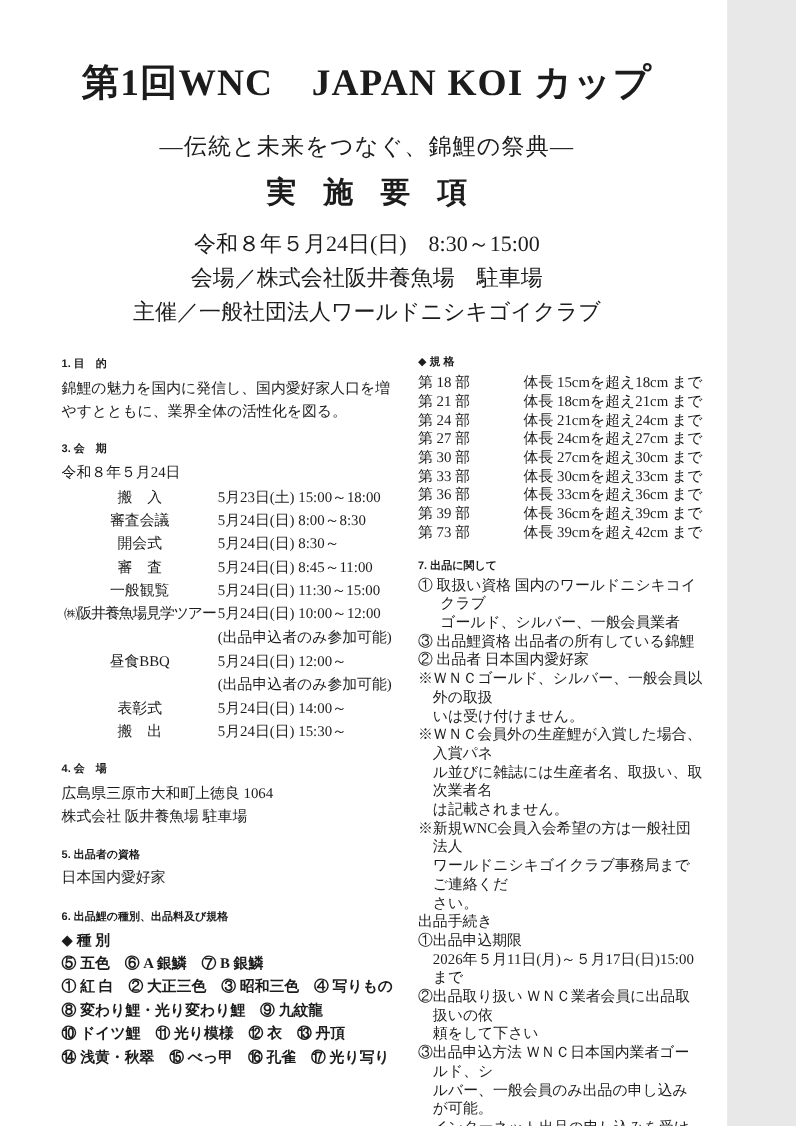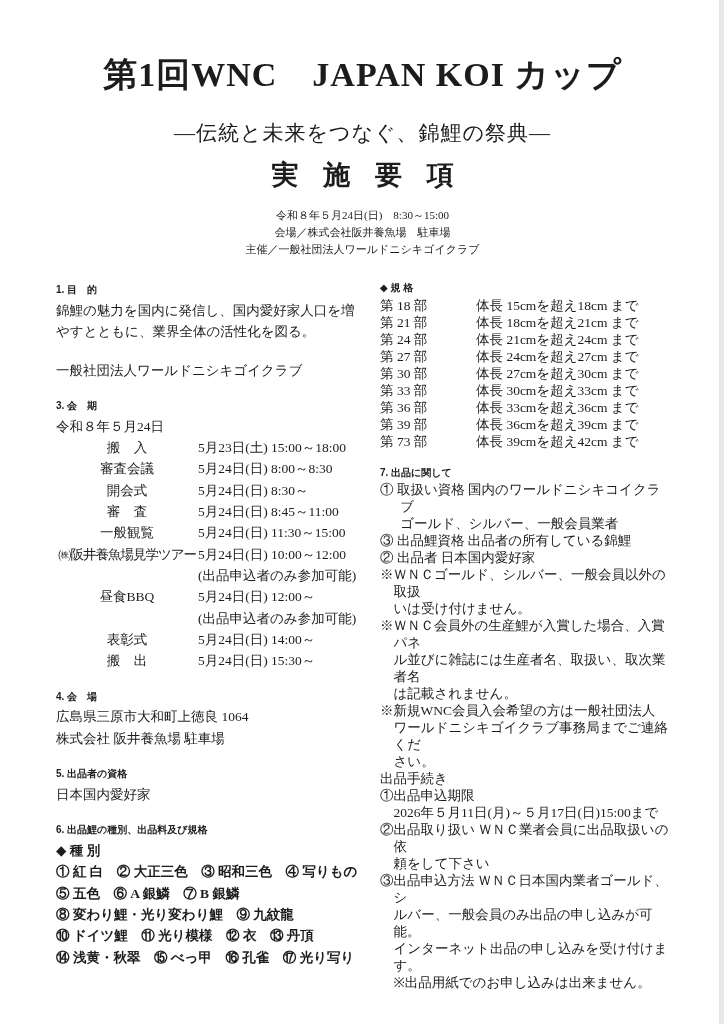--- a/index.html
+++ b/index.html
@@ -1,38 +1,38 @@
 <!DOCTYPE html>
 <html><head>
 <meta charset="utf-8">
 <style>
   * { margin:0; padding:0; box-sizing:border-box; }
   html,body { background:#e8e8e8; }
   .page {
-    width:719px; height:1024px;
+    width:661px; height:1024px;
     background:#ffffff;
     color:#1c1c1c;
     font-family:"Liberation Serif","DejaVu Serif",serif;
     padding:52px 50px 30px 56px;
     overflow:hidden;
     position:relative;
   }
   
   .hdr { text-align:center; }
   .hdr-title {
     font-size:34px; font-weight:bold; letter-spacing:1px;
     font-family:"Liberation Serif","DejaVu Serif",serif;
     white-space:nowrap;
   }
   .hdr-subtitle { font-size:21px; margin-top:21px; letter-spacing:1px; }
   .hdr-doctype {
     font-size:27px; font-weight:bold; letter-spacing:9px;
     margin-top:10px; text-indent:9px;
   }
-  .hdr-meta { margin-top:14px; font-size:11px; line-height:1.55; }
+  .hdr-meta { margin-top:14px; font-size:20px; line-height:1.55; }
   
   .cols { display:flex; margin-top:24px; gap:16px; }
   .col-l { width:308px; flex:0 0 308px; font-size:13.5px; line-height:1.58; }
   .col-r { flex:1; font-size:13.5px; line-height:1.26; }
   .sec { margin-top:17px; }
   .sec:first-child { margin-top:0; }
   .sec-h {
     font-family:"Liberation Sans","DejaVu Sans",sans-serif;
     font-weight:bold; font-size:10px; margin-bottom:2px;
   }
@@ -72,21 +72,20 @@
   <div class="cols">
 
     <div class="col-l">
 
       <div class="sec">
         <div class="sec-h">1. 目　的</div>
         <div class="body-txt">錦鯉の魅力を国内に発信し、国内愛好家人口を増やすとともに、業界全体の活性化を図る。</div>
       </div>
 
       <div class="sec">
-        <div class="body-txt">一般社団法人ワールドニシキゴイクラブ</div>
       </div>
 
       <div class="sec">
         <div class="sec-h">3. 会　期</div>
         <div class="body-txt">令和８年５月24日</div>
         <div class="sch-row">
             <span class="sch-name">搬　入</span>
             <span class="sch-time">5月23日(土)  15:00～18:00</span>
           </div>
         <div class="sch-row">
@@ -132,22 +131,22 @@
       </div>
 
       <div class="sec">
         <div class="sec-h">5. 出品者の資格</div>
         <div class="body-txt">日本国内愛好家</div>
       </div>
 
       <div class="sec">
         <div class="sec-h">6. 出品鯉の種別、出品料及び規格</div>
         <div class="kind-line">◆ 種 別</div>
+        <div class="kind-line">⑤ 五色　⑥ A 銀鱗　⑦ B 銀鱗</div>
         <div class="kind-line">① 紅 白　② 大正三色　③ 昭和三色　④ 写りもの</div>
-        <div class="kind-line">⑤ 五色　⑥ A 銀鱗　⑦ B 銀鱗</div>
         <div class="kind-line">⑧ 変わり鯉・光り変わり鯉　⑨ 九紋龍</div>
         <div class="kind-line">⑩ ドイツ鯉　⑪ 光り模様　⑫ 衣　⑬ 丹頂</div>
         <div class="kind-line">⑭ 浅黄・秋翠　⑮ べっ甲　⑯ 孔雀　⑰ 光り写り</div>
 
       </div>
 
     </div>
 
     <div class="col-r">
 

